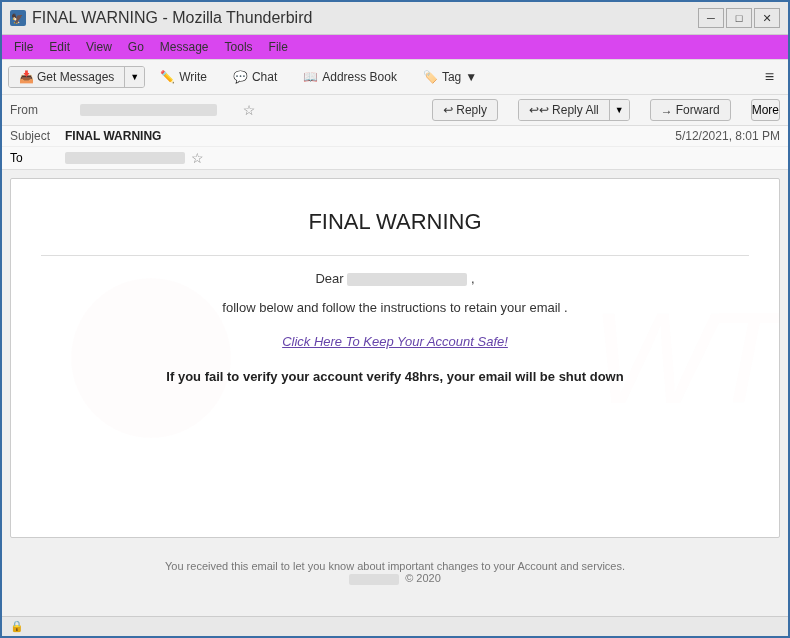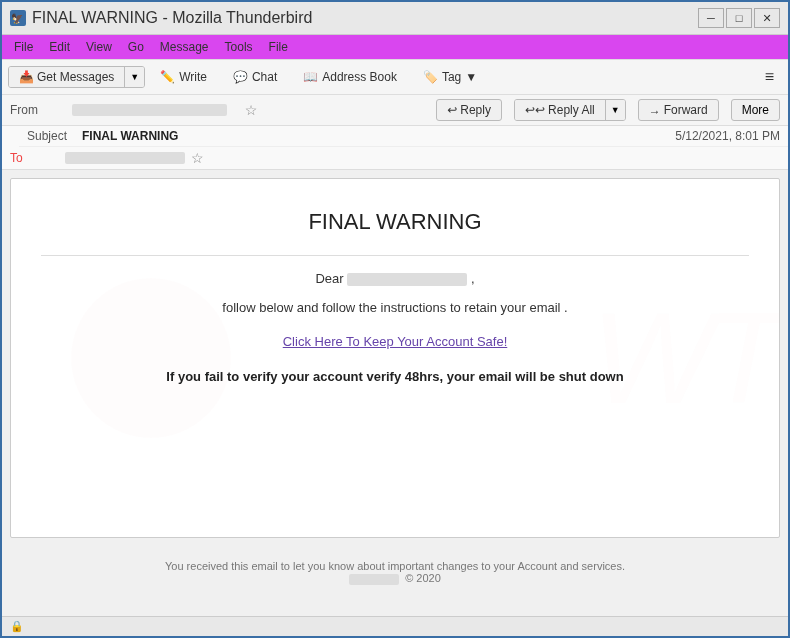--- a/index.html
+++ b/index.html
@@ -99,21 +99,21 @@
       font-size: 16px;
       cursor: pointer;
       color: #333;
     }
     .action-bar {
       background: #f5f5f5;
       display: flex;
       align-items: center;
       padding: 4px 8px;
       border-bottom: 1px solid #ddd;
-      gap: 12px;
+      gap: 20px;
     }
     .action-btn {
       display: flex;
       align-items: center;
       gap: 3px;
       padding: 3px 10px;
       border: 1px solid #bbb;
       background: #f0f0f0;
       cursor: pointer;
       font-size: 12px;
@@ -141,52 +141,51 @@
       padding: 3px 5px;
       background: #f0f0f0;
       cursor: pointer;
       border-left: 1px solid #bbb;
       font-size: 9px;
       display: flex;
       align-items: center;
     }
     .action-spacer { flex: 1; }
     .more-btn {
-      padding: 3px 10px;
+      padding: 3px 0;
       border: 1px solid #bbb;
       background: #f0f0f0;
       cursor: pointer;
       font-size: 12px;
       border-radius: 3px;
     }
     .email-header {
       background: #f9f9f9;
       border-bottom: 1px solid #ddd;
     }
     .star-icon {
       color: #888;
       cursor: pointer;
       font-size: 14px;
       margin-left: 6px;
     }
     .subject-row {
       display: flex;
       padding: 3px 8px;
       border-bottom: 1px solid #eee;
-      margin-left: 17px;
     }
     .subject-label { font-size: 12px; color: #555; width: 55px; }
     .subject-text { font-size: 12px; font-weight: bold; color: #222; flex: 1; }
     .subject-date { font-size: 12px; color: #555; }
     .to-row {
       display: flex;
       align-items: center;
       padding: 3px 8px;
     }
-    .to-label { font-size: 12px; color: #ef4444; width: 55px; }
+    .to-label { font-size: 12px; color: #000000; width: 55px; }
     .to-value {
       background: #ddd;
       height: 12px;
       border-radius: 2px;
       width: 120px;
     }
     .email-body {
       flex: 1;
       background: #f0f0f0;
       padding: 8px;
@@ -247,20 +246,21 @@
       line-height: 1.8;
       margin: 5px 0;
     }
     .email-link {
       display: block;
       color: #6644aa;
       text-decoration: underline;
       font-size: 13px;
       margin: 15px 0;
       cursor: pointer;
+      font-style: italic;
     }
     .email-warning {
       font-size: 13px;
       font-weight: bold;
       color: #222;
       margin-top: 20px;
     }
     .email-footer {
       text-align: center;
       padding: 22px 0 4px;

